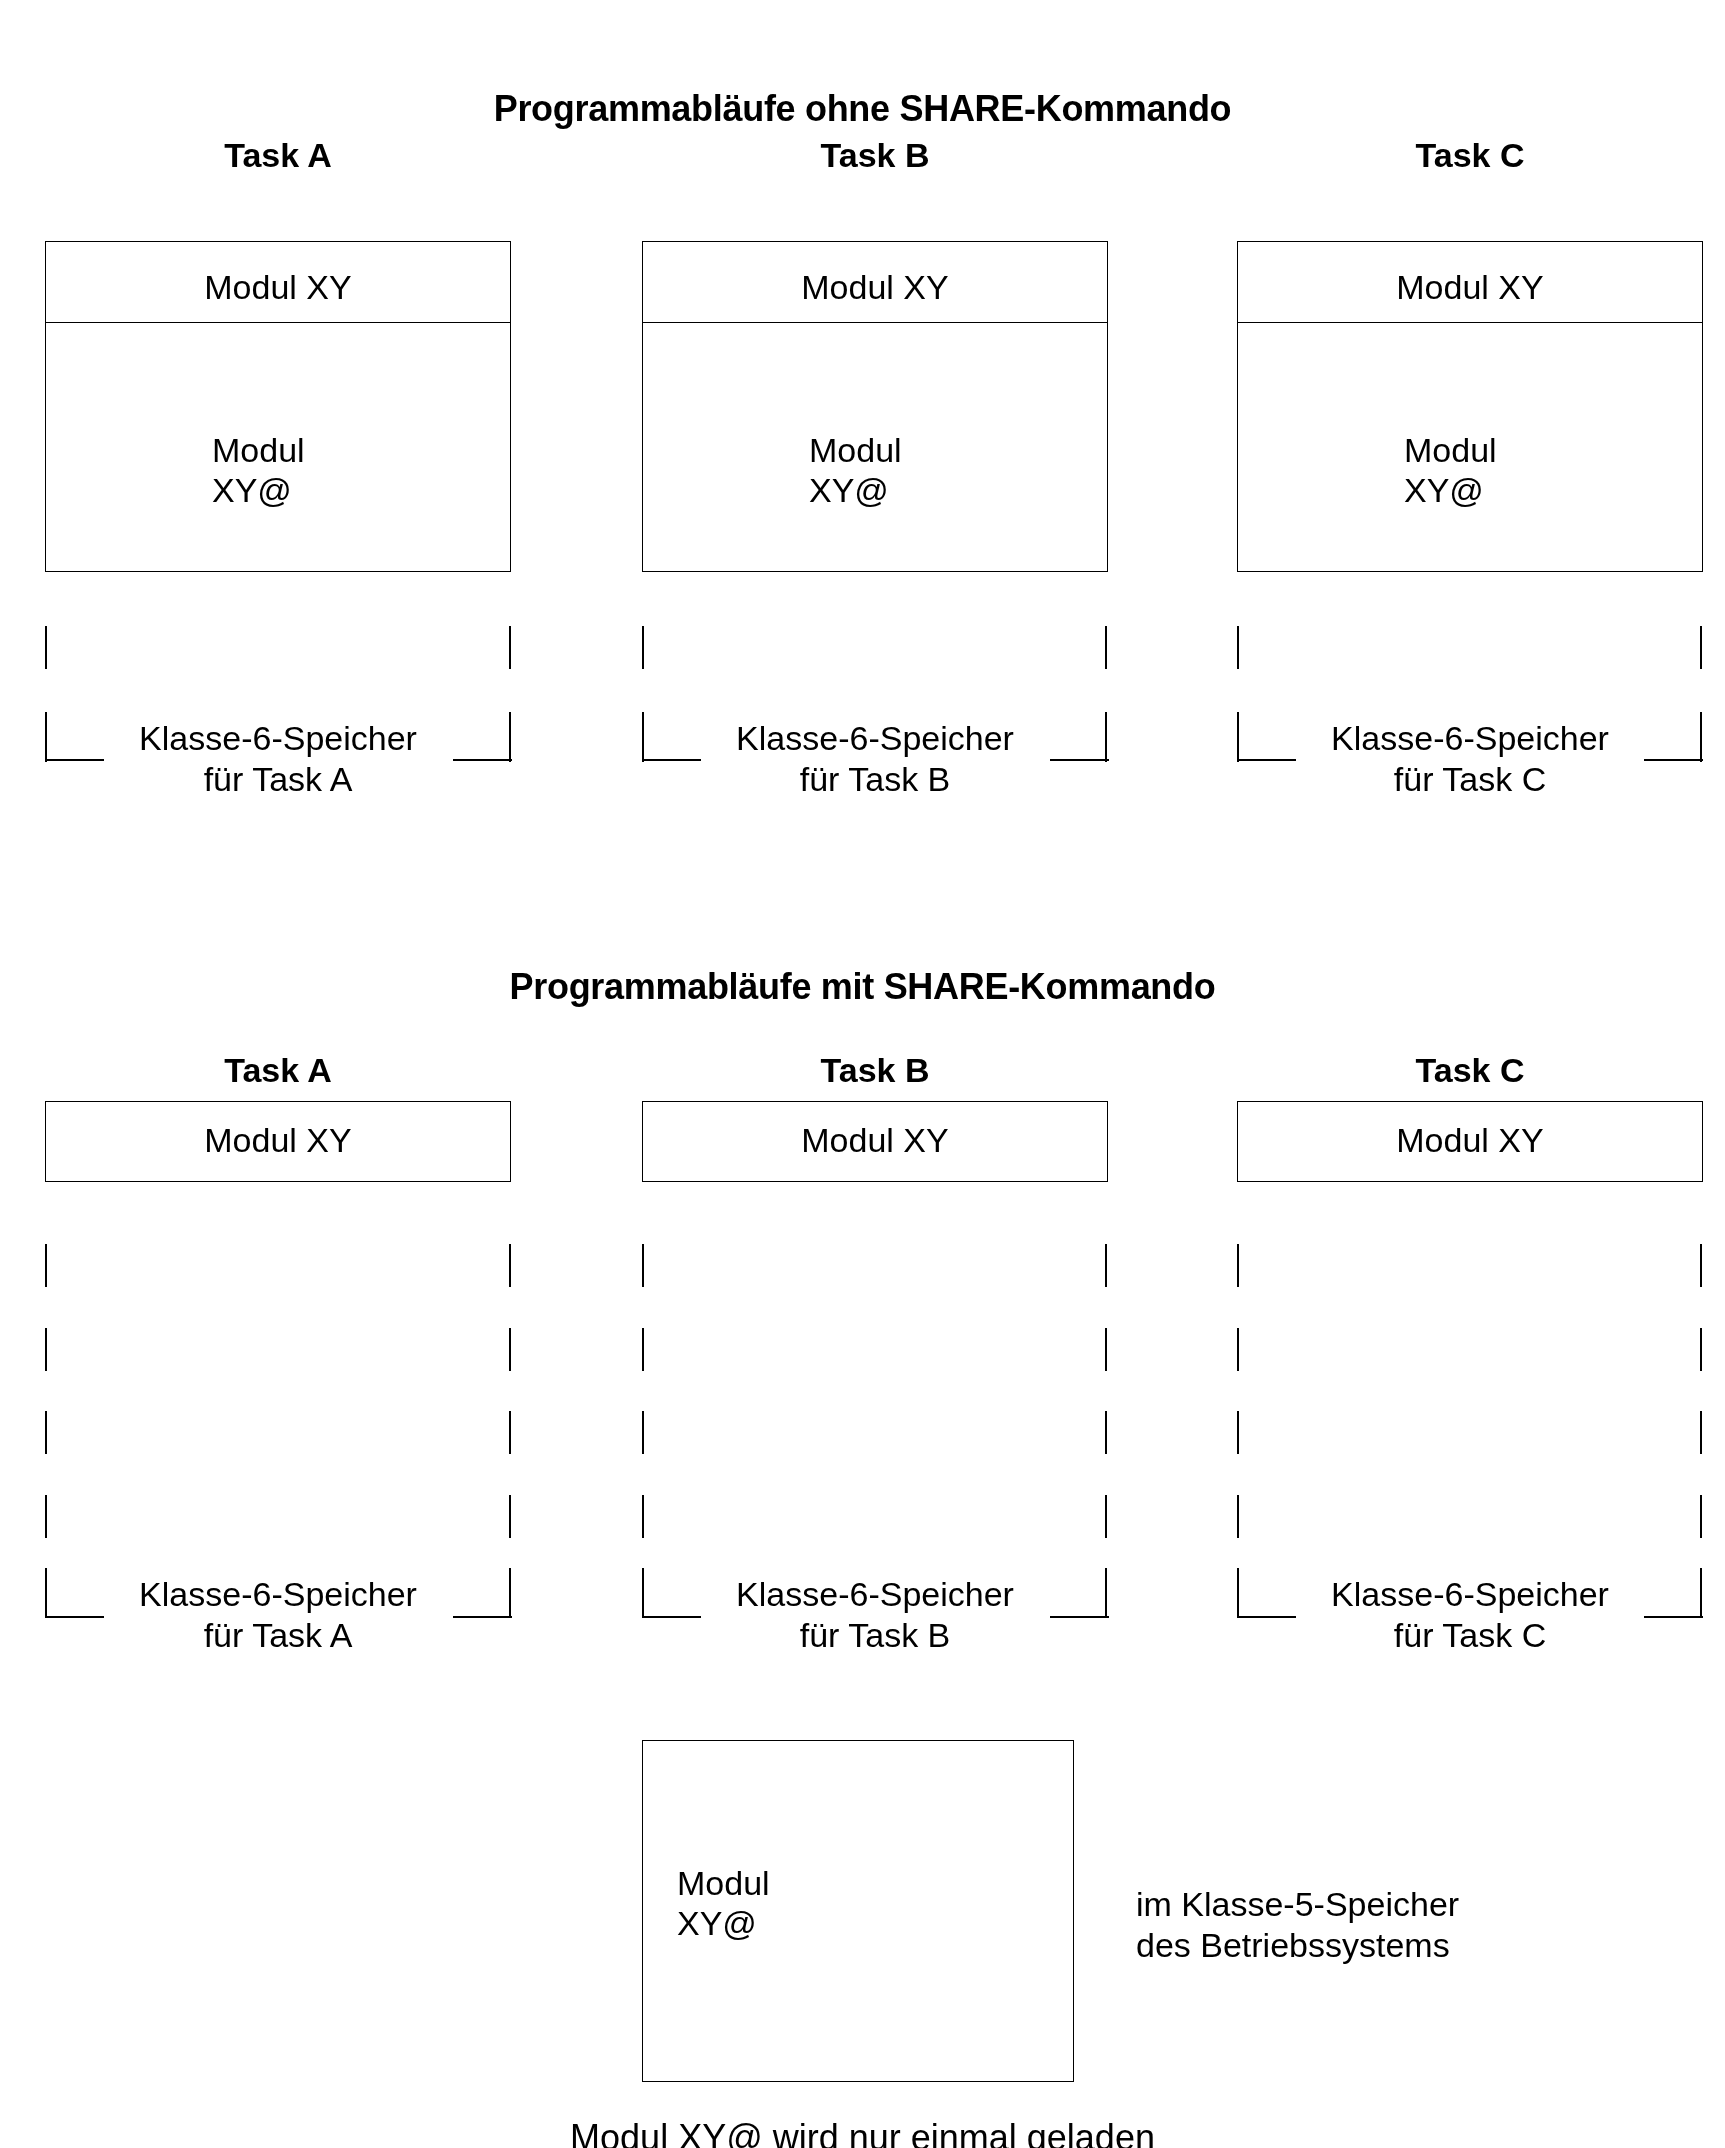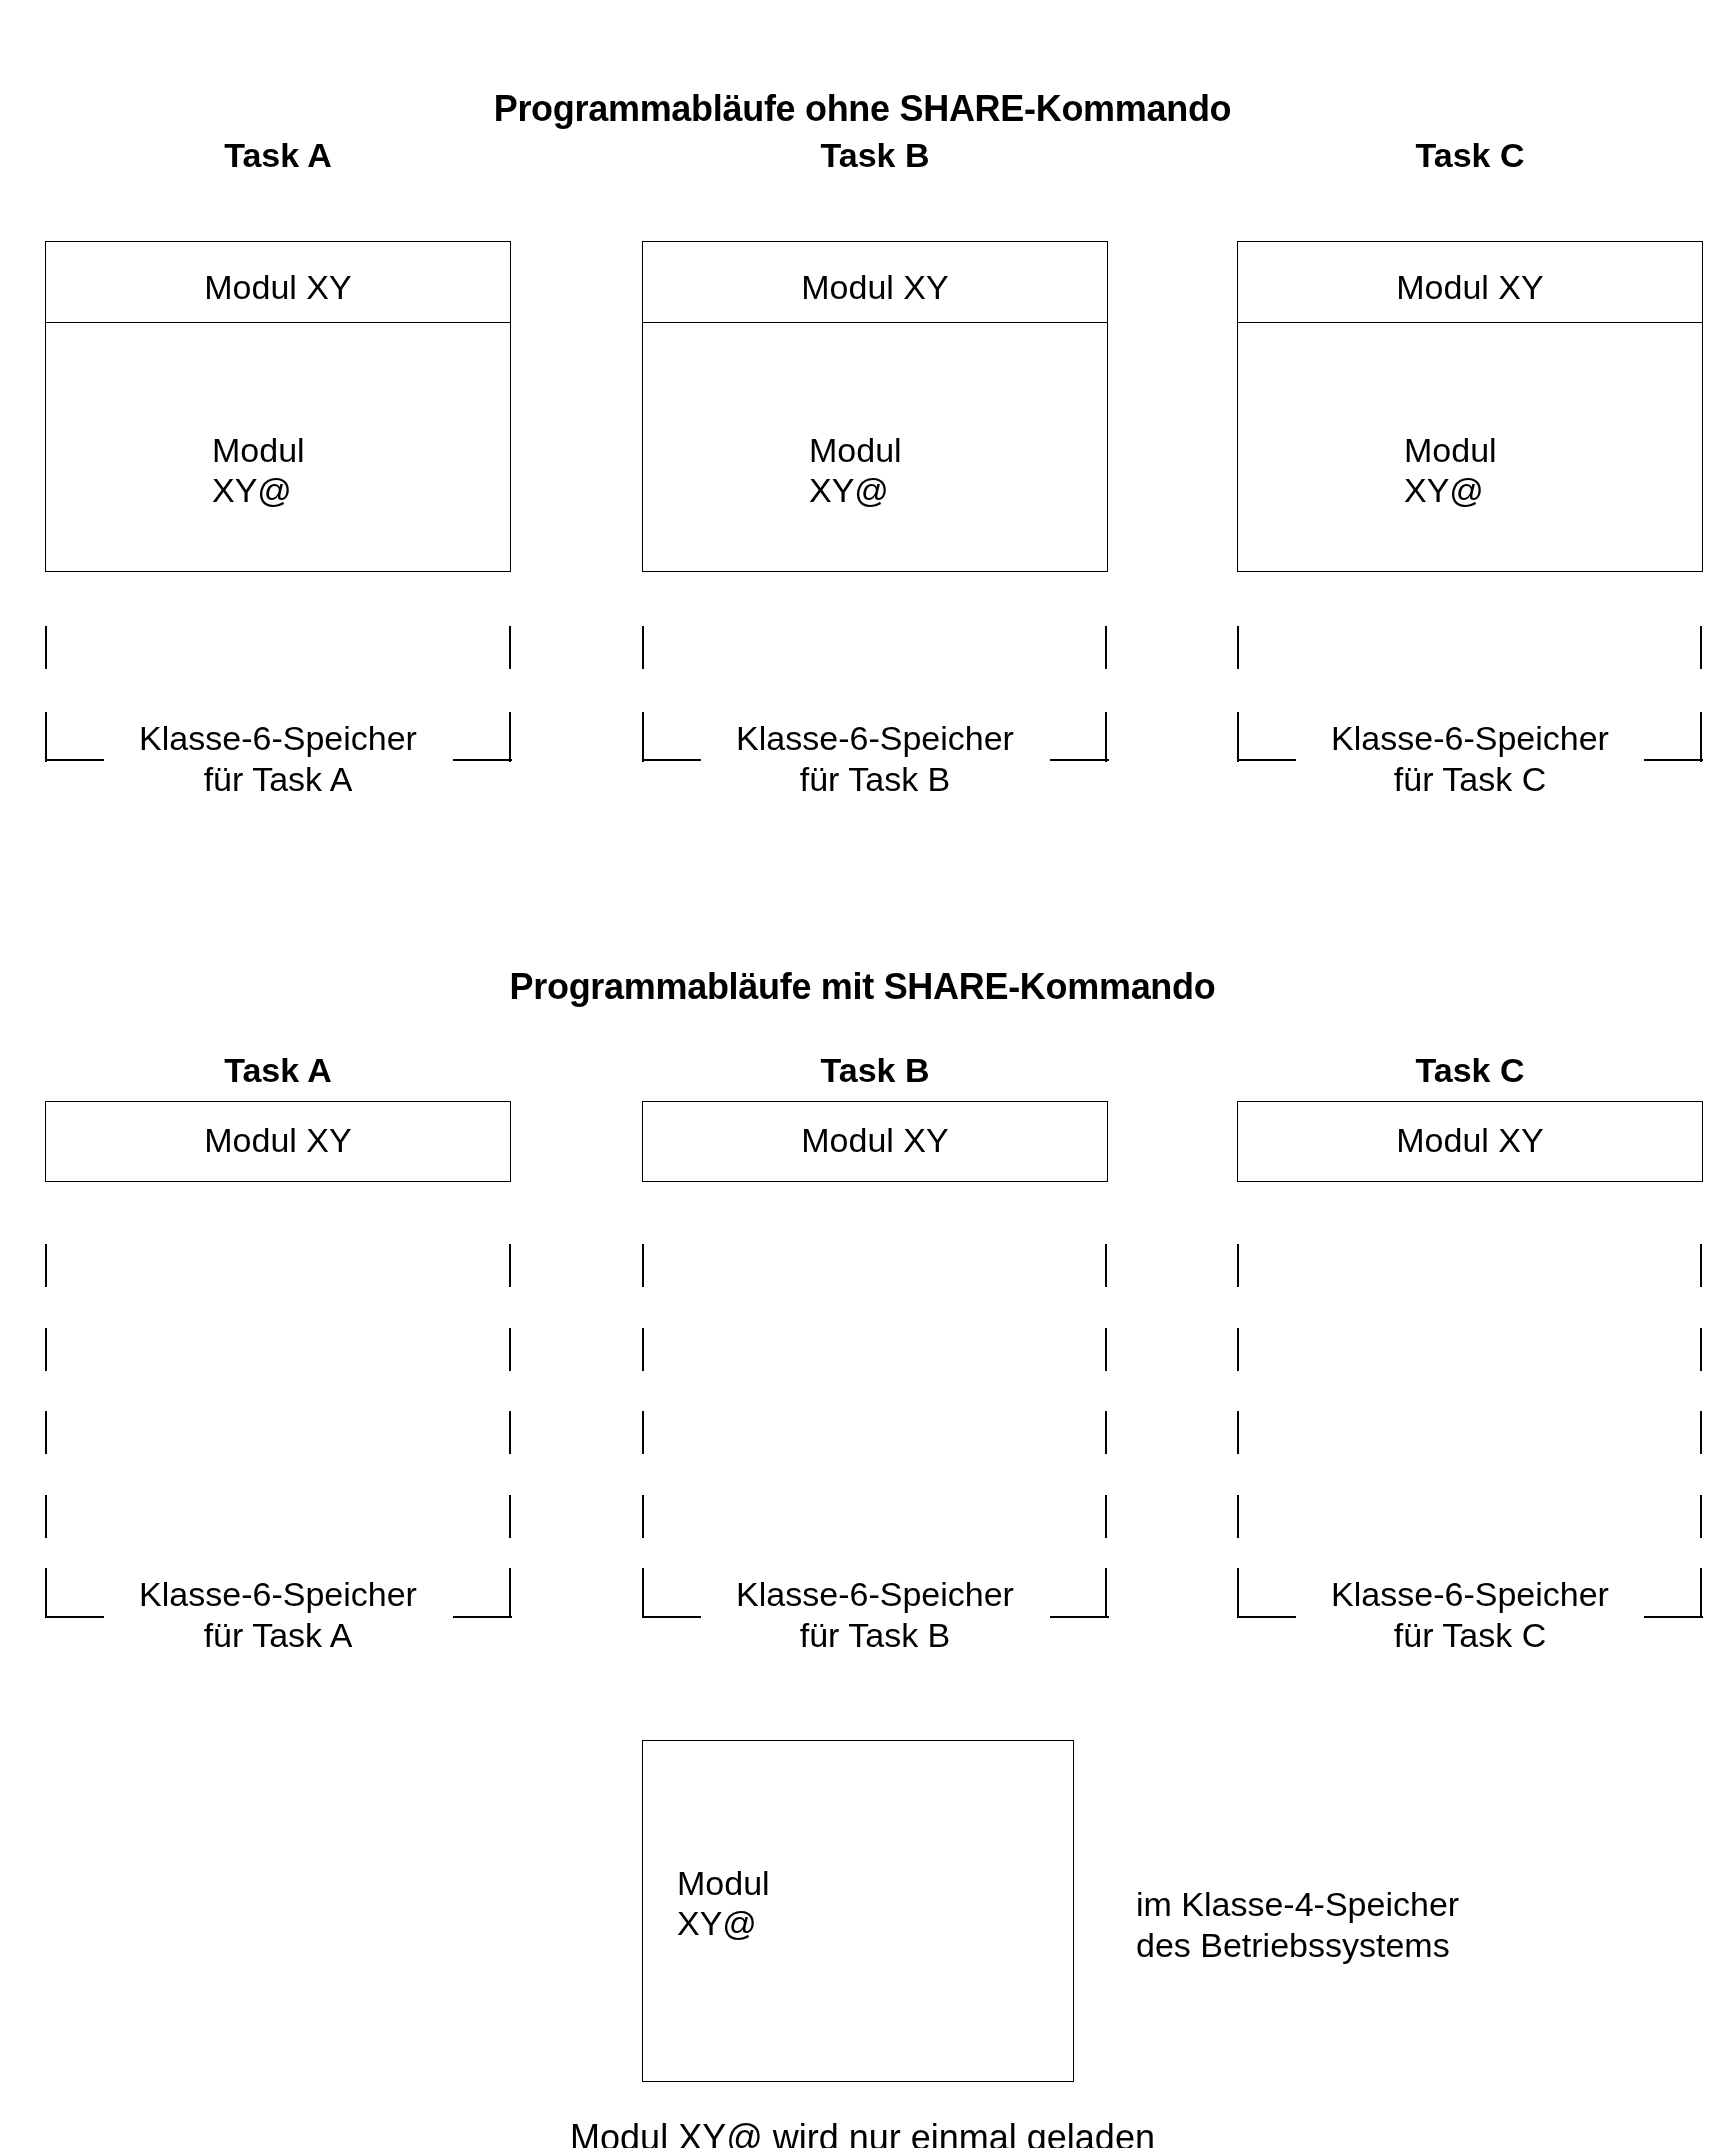--- a/index.html
+++ b/index.html
@@ -222,19 +222,19 @@
 für Task A</div>
   <div class="memlabel" style="left:642px; top:1533px; width:466px;">Klasse-6-Speicher
 für Task B</div>
   <div class="memlabel" style="left:1237px; top:1533px; width:466px;">Klasse-6-Speicher
 für Task C</div>
 
   <div class="box" style="left:642px; top:1699px; width:432px; height:342px;"></div>
   <div class="box-text-left" style="left:677px; top:1822px; width:342px;">Modul
 XY@</div>
 
-  <div class="annotation" style="left:1136px; top:1843px; width:540px;">im Klasse-4-Speicher
+  <div class="annotation" style="left:1136px; top:1843px; width:540px;">im Klasse-5-Speicher
 des Betriebssystems</div>
 
   <div class="caption" style="top:2076px;">Modul XY@ wird nur einmal geladen</div>
 
 </div>
 
 
 </body></html>

